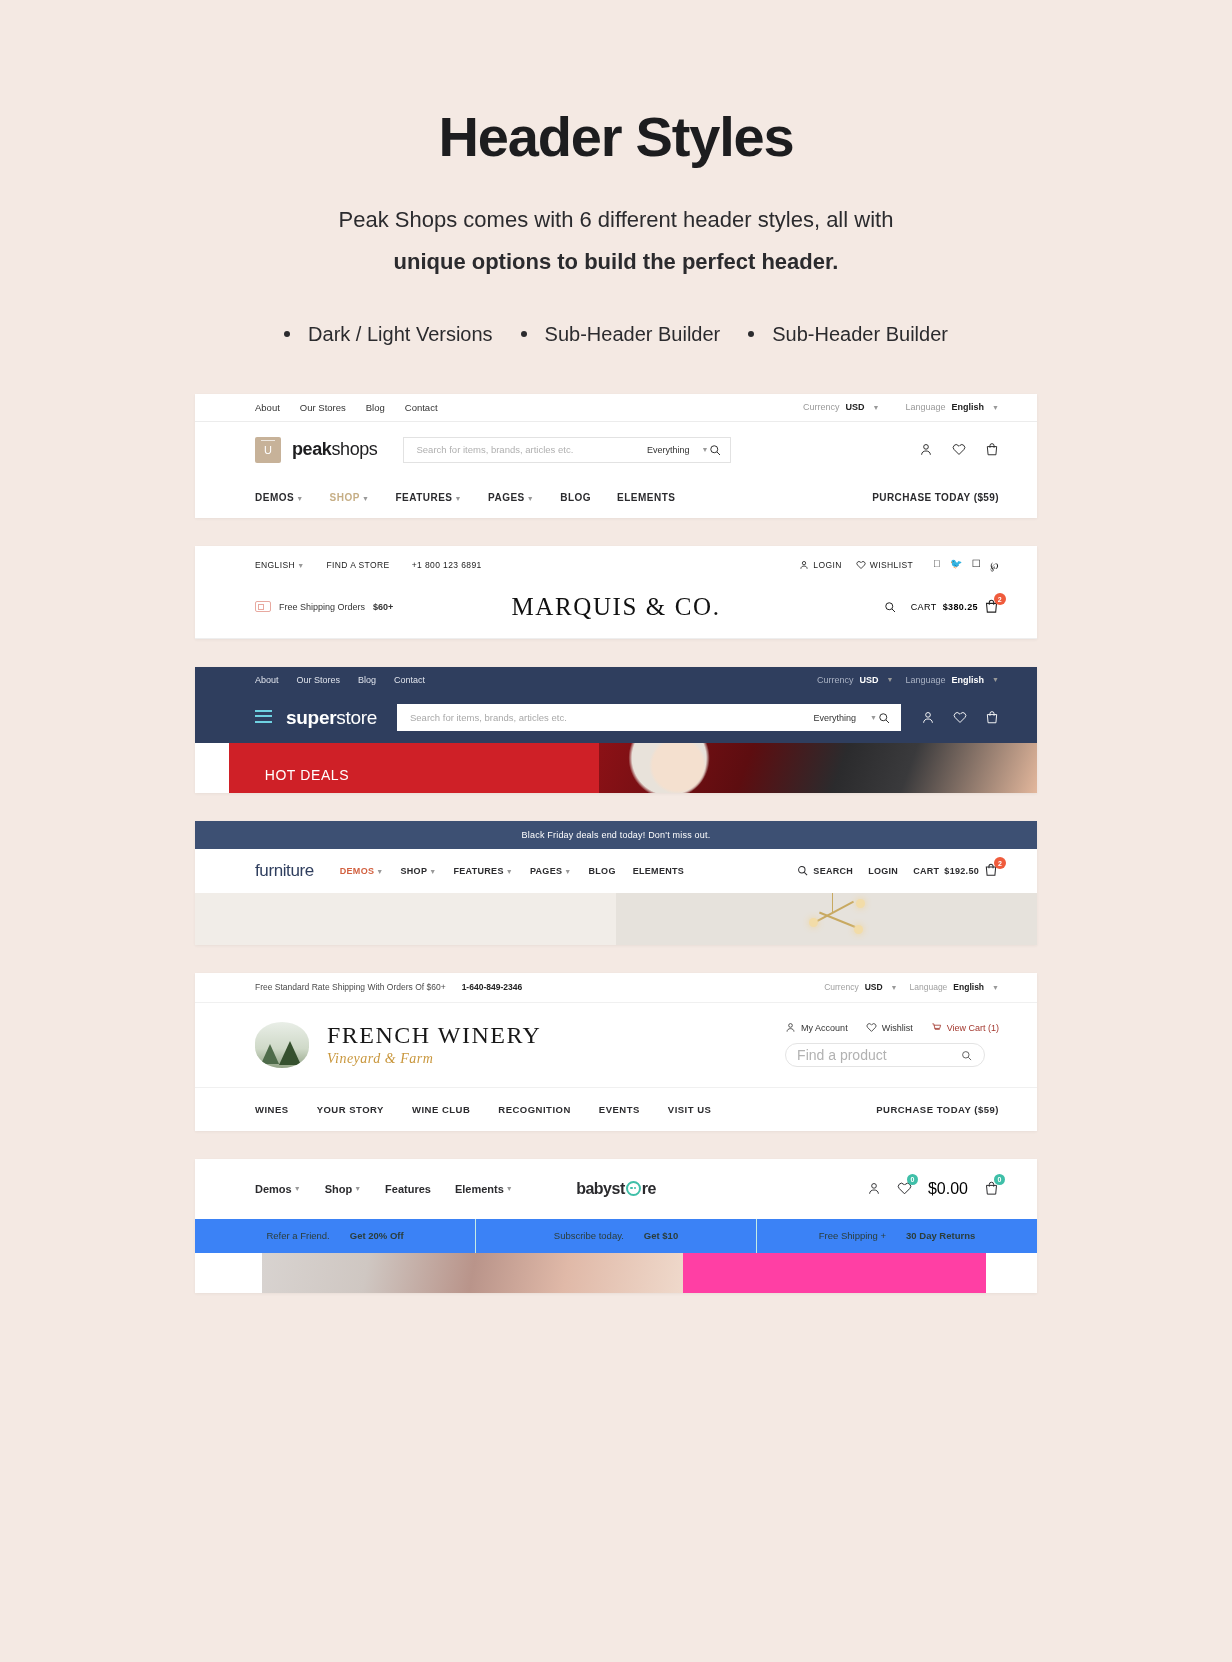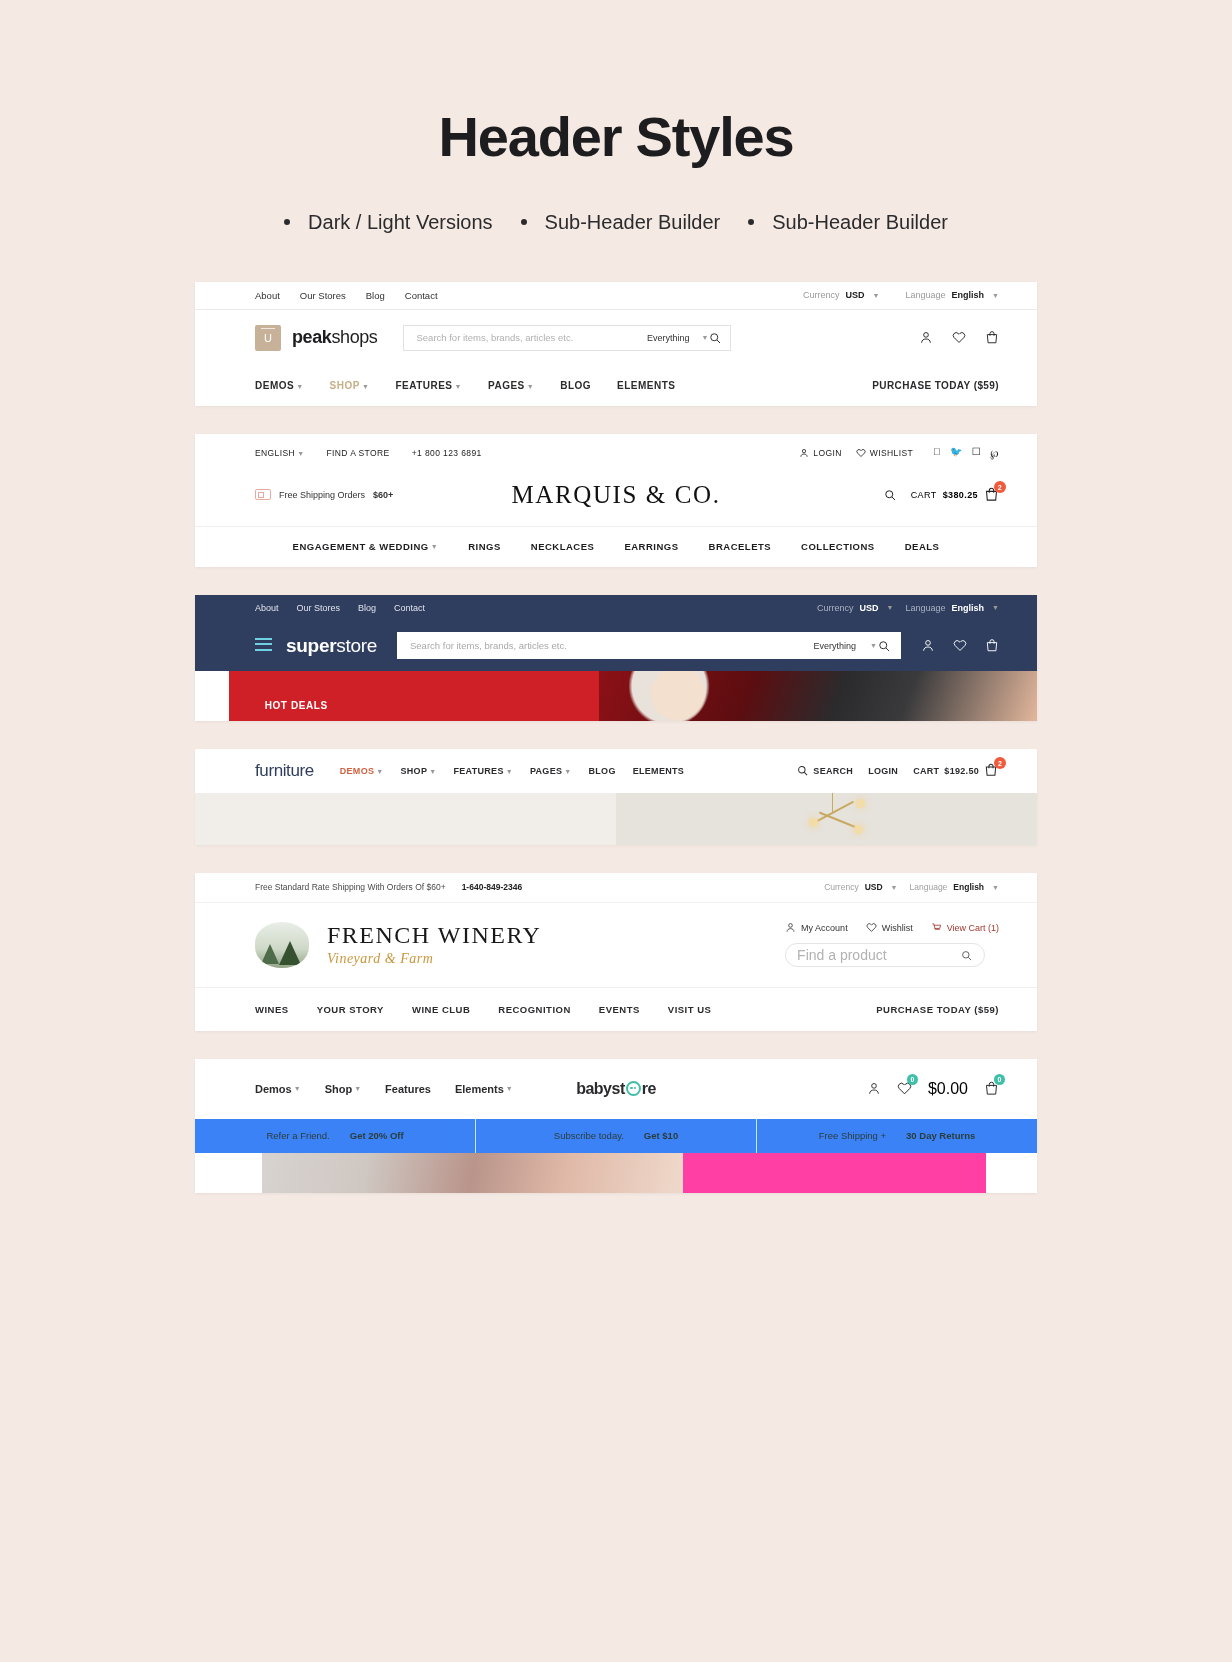--- a/index.html
+++ b/index.html
@@ -158,21 +158,21 @@
   .ss-logo b { font-weight: 800; }
   .ss-search {
     flex: 1; height: 27px; background: #fff; display: flex; align-items: center;
     padding: 0 10px 0 13px; margin: 0 20px; font-size: 9.5px; max-width: 548px;
   }
   .ss-search .ph { color: #a8a8a8; flex: 1; }
   .ss-search .sel { color: #333; font-size: 9px; margin-right: 12px; }
   .ss-icons { display: flex; gap: 18px; align-items: center; color: #fff; }
   .ss-banner { height: 50px; display: flex; background: #efece8; }
   .ss-banner .red { width: 44%; background: #cf2027; display: flex; align-items: flex-end; padding: 0 0 10px 36px; }
-  .ss-banner .red span { color: #fff; font-size: 10px; font-weight: 700; letter-spacing: .6px; }
+  .ss-banner .red span { color: #fff; font-size: 14px; font-weight: 400; letter-spacing: .6px; }
   .ss-banner .photo {
     flex: 1;
     background:
       radial-gradient(circle at 18% 45%, #f4e0cf 0 7%, rgba(0,0,0,0) 8%),
       radial-gradient(circle at 16% 30%, #e8e2da 0 10%, rgba(0,0,0,0) 11%),
       linear-gradient(110deg,#8c1116 0%, #5d0d10 34%, #2b2b2d 55%, #3a3a3c 70%, #e3b79c 100%);
   }
   .ss-banner .white-l { width: 4%; background: #fff; }
 
   
@@ -265,20 +265,24 @@
   .bs-hero .pink { flex: 1; background: #ff3fa4; }
   .bs-hero .pad-r { width: 6%; background: #fff; }
 
   svg { display: block; }
 </style>
 </head>
 <body>
 
 <div class="intro">
   <h1>Header Styles</h1>
+  <div class="sub">
+    <span>Peak Shops comes with 6 different header styles, all with</span>
+    <span class="bold">unique options to build the perfect header.</span>
+  </div>
   <div class="feature-row">
     <span class="bullet"></span>
     <span>Dark / Light Versions</span>
     <span class="bullet"></span>
     <span>Sub-Header Builder</span>
     <span class="bullet"></span>
     <span>Sub-Header Builder</span>
   </div>
 </div>
 
@@ -405,32 +409,20 @@
                 <path d="M4 7h16l-1.3 14H5.3z"></path>
                 <path d="M8.5 9V5.5a3.5 3.5 0 0 1 7 0V9"></path>
               </svg>
             <span class="badge">2</span>
           </span>
         </span>
       </div>
     </div>
 
     <div class="mq-divider"></div>
-    <div class="row mq-nav">
-      <span>
-          <span>ENGAGEMENT &amp; WEDDING</span>
-          <span class="caret">▼</span>
-        </span>
-      <span>RINGS</span>
-      <span>NECKLACES</span>
-      <span>EARRINGS</span>
-      <span>BRACELETS</span>
-      <span>COLLECTIONS</span>
-      <span>DEALS</span>
-    </div>
   </div>
 
   <div class="card">
     <div class="ss">
       <div class="row spread pad ss-top">
         <div class="links">
           <span>About</span>
           <span>Our Stores</span>
           <span>Blog</span>
           <span>Contact</span>
@@ -489,20 +481,23 @@
     <div class="ss-banner">
       <div class="white-l"></div>
       <div class="red">
           <span>HOT DEALS</span>
         </div>
       <div class="photo"></div>
     </div>
   </div>
 
   <div class="card">
+    <div class="fn-bar">
+      <span>Black Friday deals end today! Don't miss out.</span>
+    </div>
     <div class="row spread pad fn-mid">
       <div class="row">
         <span class="fn-logo">furniture</span>
         <span class="fn-menu">
           <span class="hot"><span>DEMOS</span><span class="caret">▼</span></span>
           <span><span>SHOP</span><span class="caret">▼</span></span>
           <span><span>FEATURES</span><span class="caret">▼</span></span>
           <span><span>PAGES</span><span class="caret">▼</span></span>
           <span>BLOG</span>
           <span>ELEMENTS</span>

